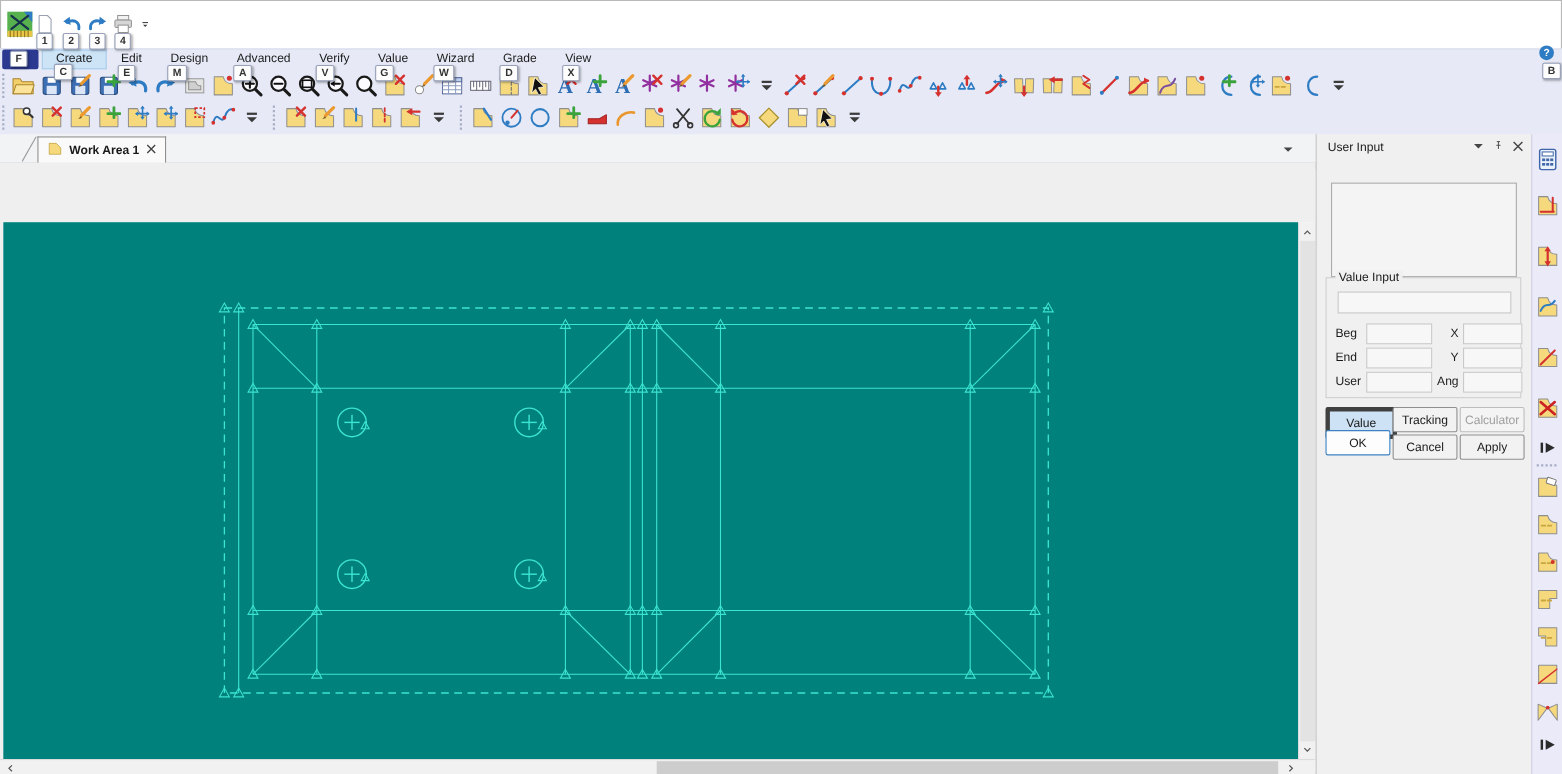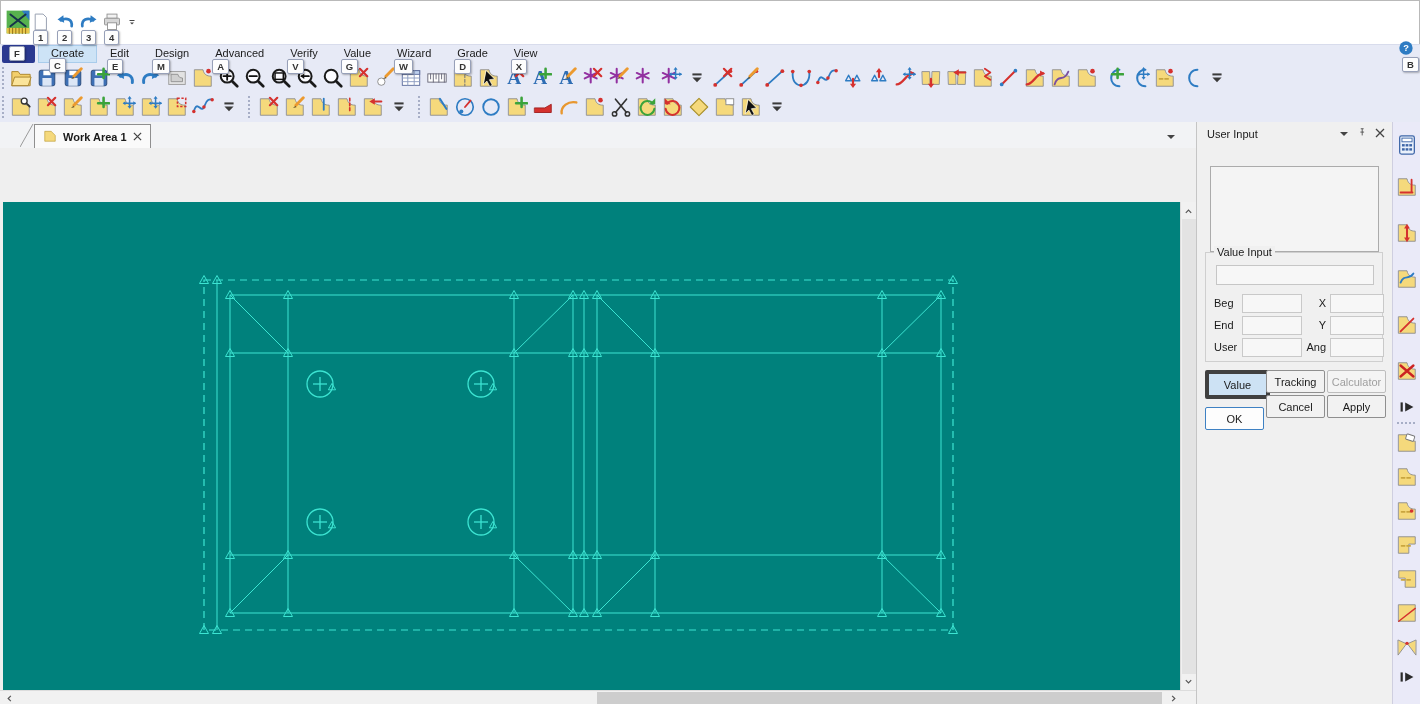--- a/index.html
+++ b/index.html
@@ -1014,21 +1014,21 @@
       <span class="fldlab r" style="left:96px;top:66px">Y</span>
       <input class="fld" style="left: 124px; top: 63px; width: 46px;">
       <span class="fldlab" style="left:8px;top:88px">User</span>
       <input class="fld" style="left: 36px; top: 85px;">
       <span class="fldlab r" style="left:96px;top:88px">Ang</span>
       <input class="fld" style="left: 124px; top: 85px; width: 46px;">
     </div>
     <div class="pbtn sel" style="left:8px;top:248px">Value</div>
     <div class="pbtn" style="left:69px;top:248px">Tracking</div>
     <div class="pbtn dis" style="left:130px;top:248px">Calculator</div>
-    <div class="pbtn def" style="left:8px;top:285px">OK</div>
+    <div class="pbtn def" style="left:8px;top:269px">OK</div>
     <div class="pbtn" style="left:69px;top:273px">Cancel</div>
     <div class="pbtn" style="left:130px;top:273px">Apply</div>
   </div>
 
   <div class="right-strip" id="rstrip">
       <div class="rtile" style="top: 8px; height: 30px;">
         <span class="ic">
           <svg width="22" height="22" viewBox="0 0 24 24">
             <rect x="4" y="2" width="16" height="20" rx="2" fill="#eaf1fb" stroke="#3e66a8" stroke-width="1.4"></rect>
             <rect x="6.5" y="4.5" width="11" height="4" fill="#fff" stroke="#3e66a8"></rect>

